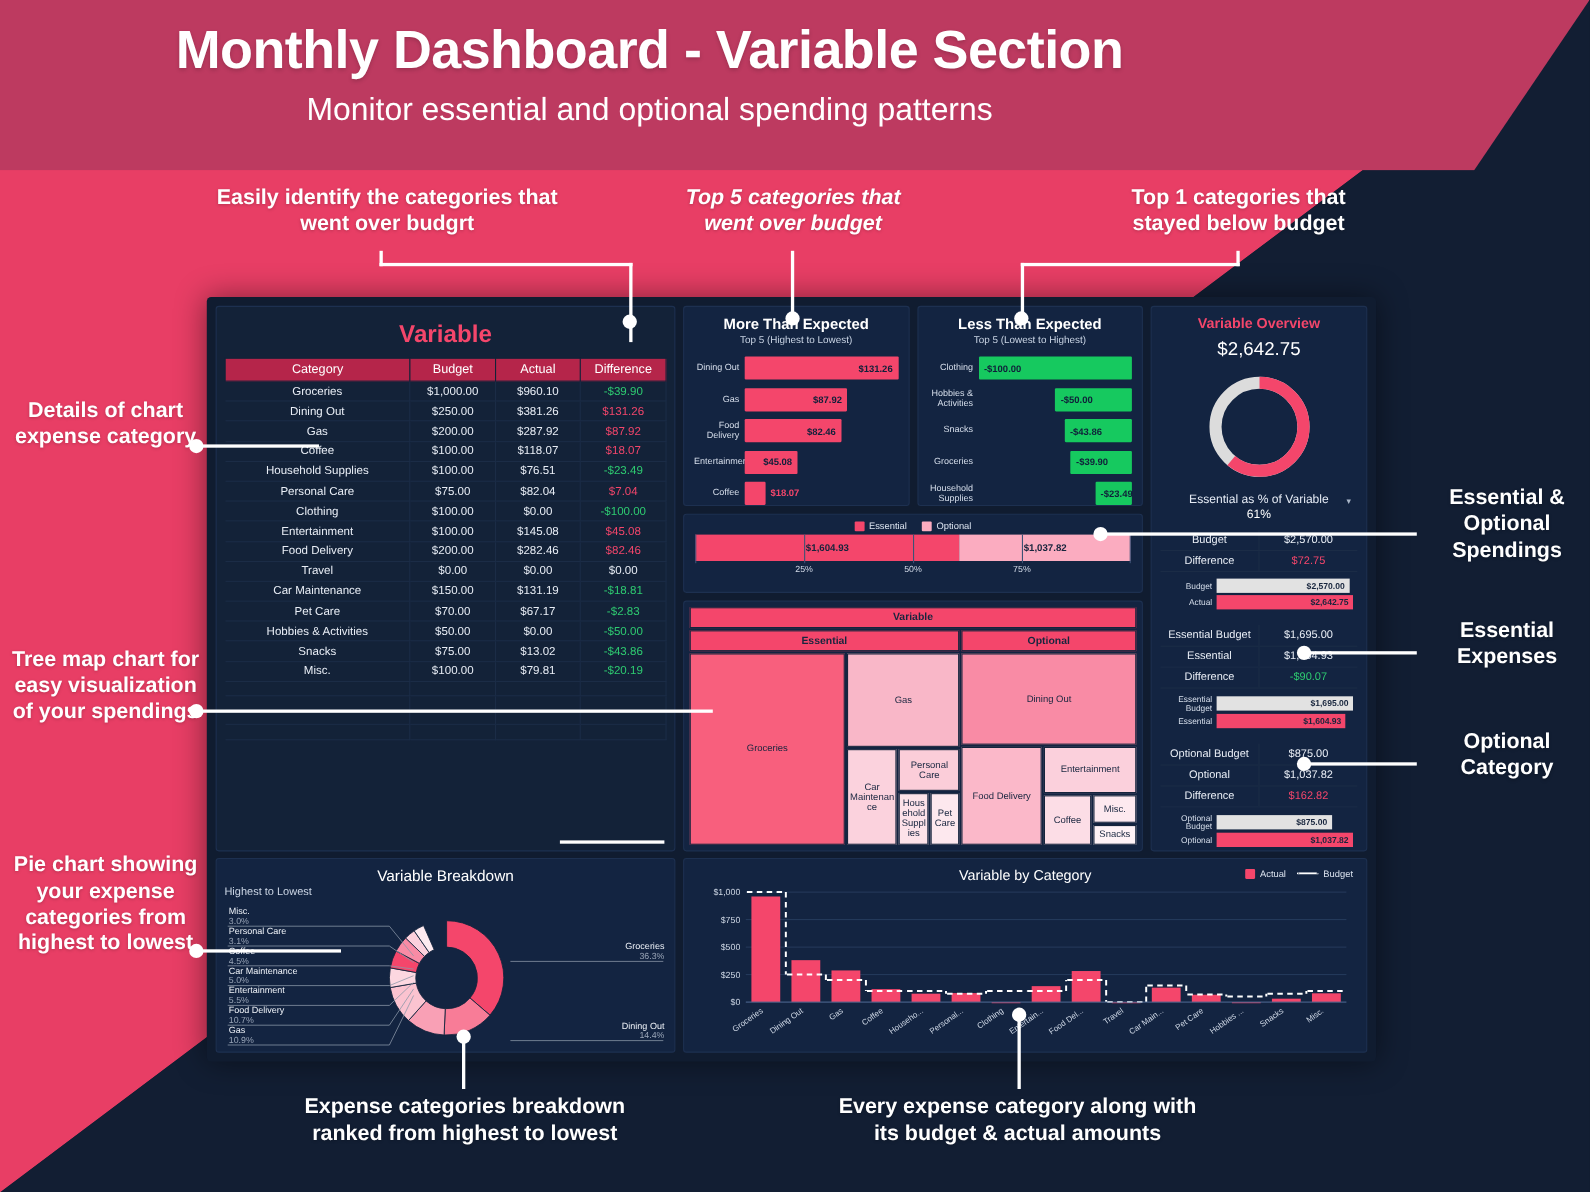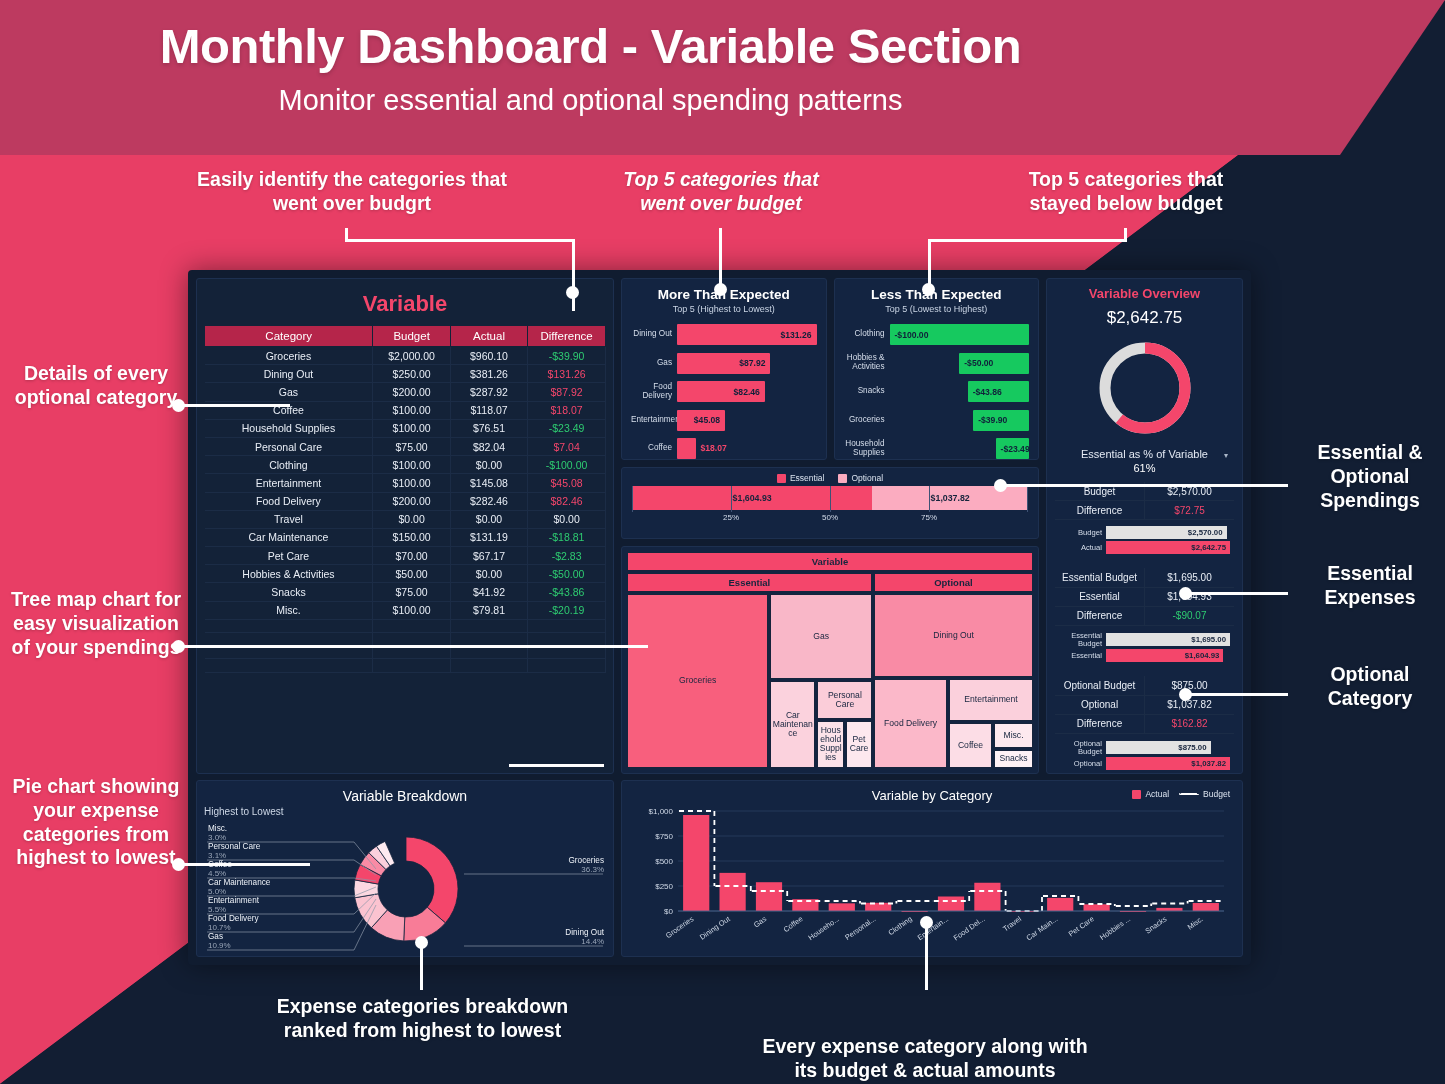--- a/index.html
+++ b/index.html
@@ -165,29 +165,29 @@
 <div id="bg-pink"></div>
 <div id="bg-dark"></div>
 <div id="header-band"></div>
 <div id="hdr-inner">
   <div id="dash-title">Monthly Dashboard - Variable Section</div>
   <div id="dash-sub">Monitor essential and optional spending patterns</div>
 </div>
 
 <div class="anno" style="left:192px;top:168px;width:320px;font-size:19.5px;">Easily identify the categories that went over budgrt</div>
 <div class="anno" style="left:600px;top:168px;width:242px;font-size:19.5px;font-style:italic;">Top 5 categories that went over budget</div>
-<div class="anno" style="left:1002px;top:168px;width:248px;font-size:19.5px;">Top 5 categories that stayed below budget</div>
-<div class="anno" style="left:6px;top:362px;width:180px;font-size:19.5px;">Details of every optional category</div>
+<div class="anno" style="left:1002px;top:168px;width:248px;font-size:19.5px;">Top 1 categories that stayed below budget</div>
+<div class="anno" style="left:6px;top:362px;width:180px;font-size:19.5px;">Details of chart expense category</div>
 <div class="anno" style="left:4px;top:588px;width:184px;font-size:19.5px;">Tree map chart for easy visualization of your spendings</div>
 <div class="anno" style="left:4px;top:775px;width:184px;font-size:19.5px;">Pie chart showing your expense categories from highest to lowest</div>
 <div class="anno" style="left:1296px;top:441px;width:148px;font-size:19.5px;">Essential &amp; Optional Spendings</div>
 <div class="anno" style="left:1296px;top:562px;width:148px;font-size:19.5px;">Essential Expenses</div>
 <div class="anno" style="left:1296px;top:663px;width:148px;font-size:19.5px;">Optional Category</div>
 <div class="anno" style="left:250px;top:995px;width:345px;font-size:19.5px;">Expense categories breakdown ranked from highest to lowest</div>
-<div class="anno" style="left:750px;top:995px;width:350px;font-size:19.5px;margin-top:40px;">Every expense category along with its budget &amp; actual amounts</div>
+<div class="anno" style="left:750px;top:995px;width:350px;font-size:19.5px;">Every expense category along with its budget &amp; actual amounts</div>
 
 <div class="lead" style="left:345px;top:228px;">
   <div class="seg" style="left:0;top:0;width:3px;height:14px;"></div>
   <div class="seg" style="left:0;top:11px;width:230px;height:3px;"></div>
   <div class="seg" style="left:227px;top:11px;width:3px;height:72px;"></div>
 </div>
 <div class="dot" style="left:566px;top:286px;"></div>
 
 <div class="lead" style="left:719px;top:228px;">
   <div class="seg" style="left:0;top:0;width:3px;height:58px;"></div>
@@ -252,21 +252,21 @@
           <tr>
             <th style="width:42%">Category</th>
             <th style="width:19.3%">Budget</th>
             <th style="width:19.3%">Actual</th>
             <th style="width:19.4%">Difference</th>
           </tr>
         </thead>
         <tbody id="tbody">
             <tr>
               <td class="cat">Groceries</td>
-              <td>$2,000.00</td>
+              <td>$1,000.00</td>
               <td>$960.10</td>
               <td class="neg">-$39.90</td>
             </tr>
             <tr>
               <td class="cat">Dining Out</td>
               <td>$250.00</td>
               <td>$381.26</td>
               <td class="pos">$131.26</td>
             </tr>
             <tr>
@@ -331,21 +331,21 @@
             </tr>
             <tr>
               <td class="cat">Hobbies &amp; Activities</td>
               <td>$50.00</td>
               <td>$0.00</td>
               <td class="neg">-$50.00</td>
             </tr>
             <tr>
               <td class="cat">Snacks</td>
               <td>$75.00</td>
-              <td>$41.92</td>
+              <td>$13.02</td>
               <td class="neg">-$43.86</td>
             </tr>
             <tr>
               <td class="cat">Misc.</td>
               <td>$100.00</td>
               <td>$79.81</td>
               <td class="neg">-$20.19</td>
             </tr>
             <tr class="blank">
               <td></td>

